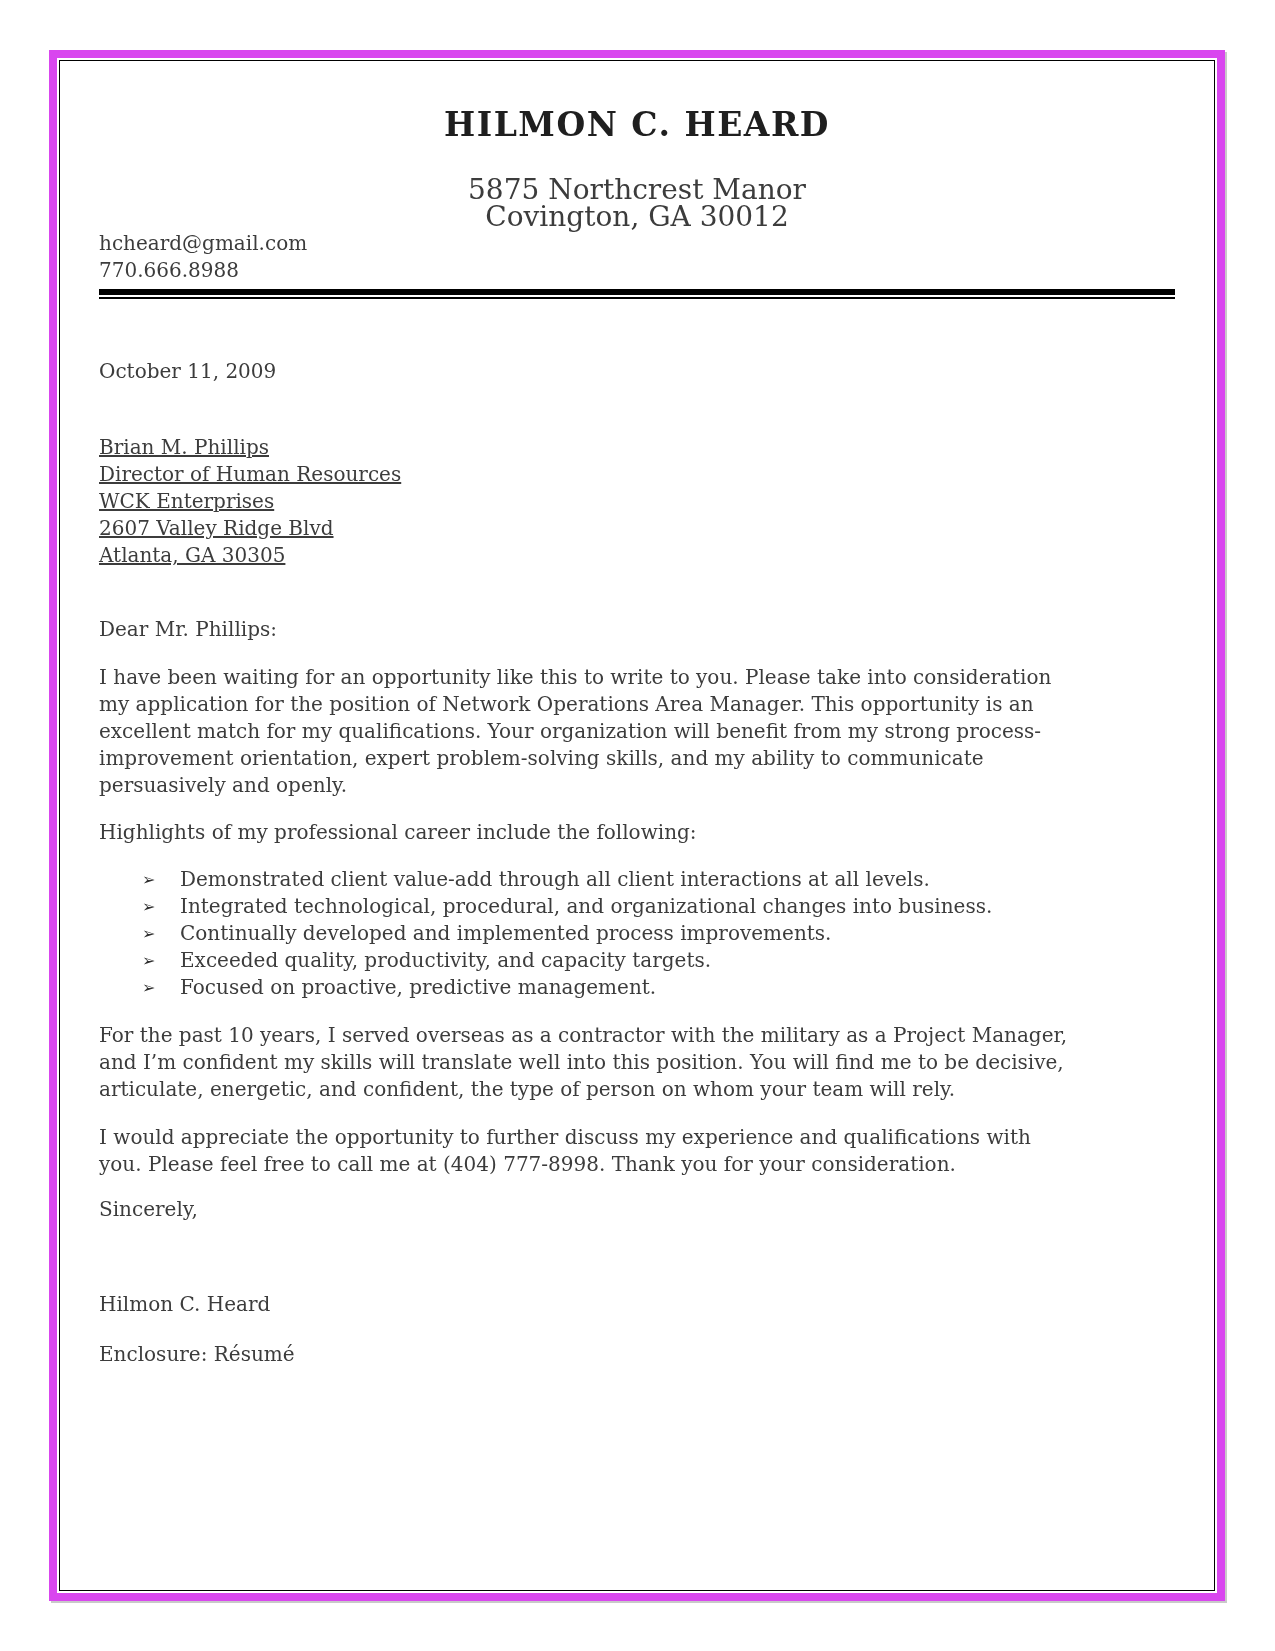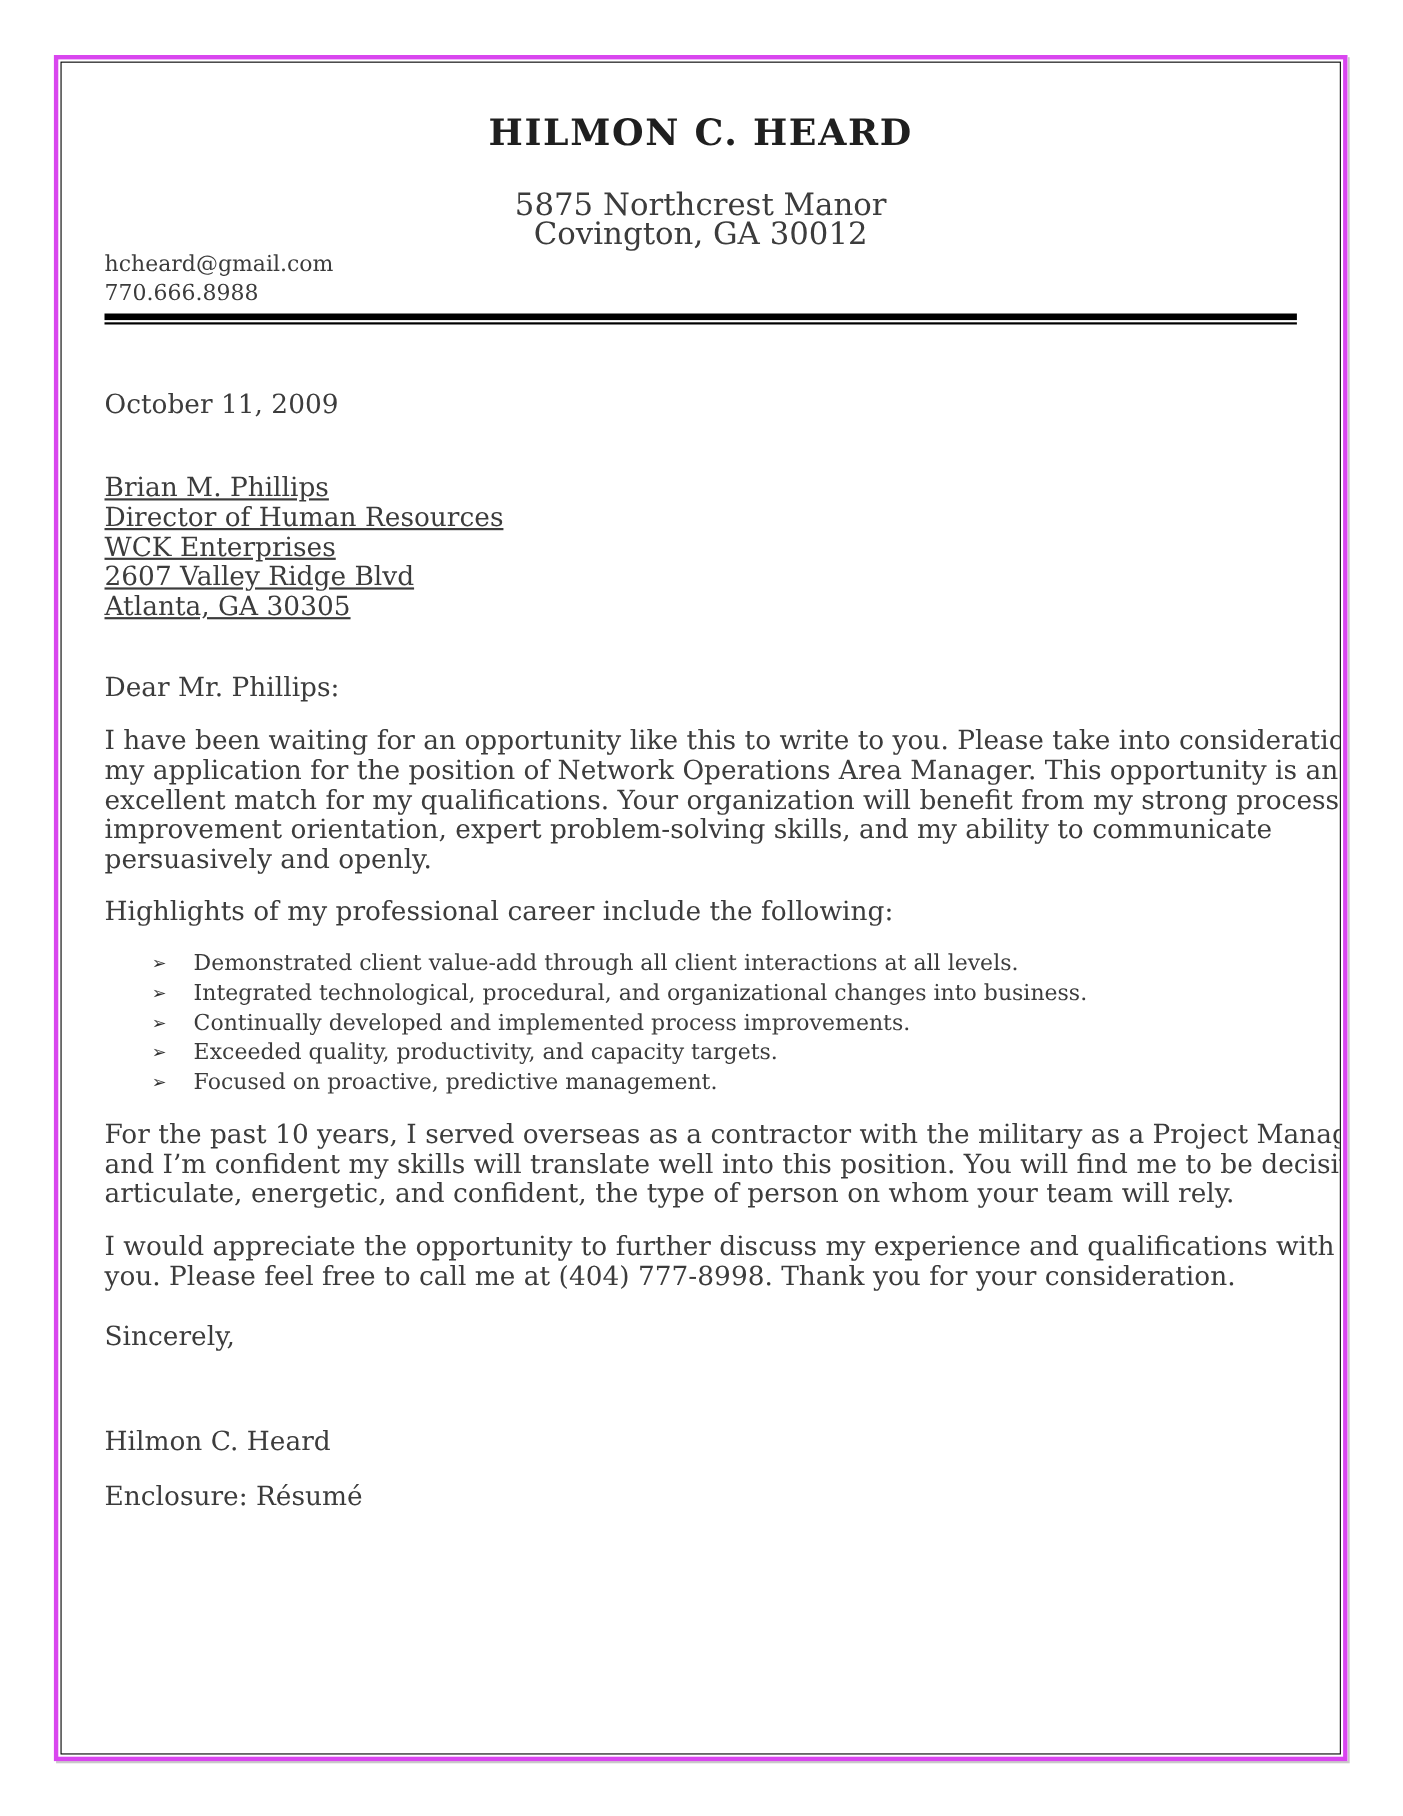--- a/index.html
+++ b/index.html
@@ -13,21 +13,21 @@
     position: relative;
     font-family: "DejaVu Serif", serif;
     color: #3c3c3c;
   }
   .border-outer {
     position: absolute;
     left: 49px;
     top: 50px;
     right: 50px;
     bottom: 50px;
-    border: 4px solid #d946ef;
+    border: 8px solid #d946ef;
     box-shadow: 2px 2px 0 0 #c9c9c9;
   }
   .border-inner {
     position: absolute;
     inset: 2px;
     border: 1px solid #000000;
   }
   .content {
     position: absolute;
     inset: 0;
@@ -62,21 +62,21 @@
   .contact-row .phone {
     padding-right: 18px;
   }
   .letterhead-rule {
     margin-top: 5px;
     height: 2px;
     border-top: 6px solid #000000;
     border-bottom: 2px solid #000000;
   }
   .line, .block {
-    font-size: 24px;
+    font-size: 20px;
     line-height: 27px;
     white-space: pre;
   }
   .date-line      { margin-top: 59px; }
   .recipient      { margin-top: 49px; text-decoration: underline; }
   .salutation     { margin-top: 47px; }
   .para           { margin-top: 21px; }
   .highlights     { margin-top: 20px; }
   .bullet-list {
     list-style: none;
@@ -92,21 +92,21 @@
   }
   .bullet-arrow {
     position: absolute;
     left: 43px;
     top: 0;
     font-family: "DejaVu Sans", sans-serif;
     font-size: 16px;
     line-height: 27px;
     color: #2e2e2e;
   }
-  .closing        { margin-top: 28px; }
+  .closing        { margin-top: 18px; }
   .signature      { margin-top: 68px; }
   .enclosure      { margin-top: 23px; }
 </style>
 </head>
 <body>
 
 <div class="border-outer">
   <div class="border-inner">
     <div class="content">
 

